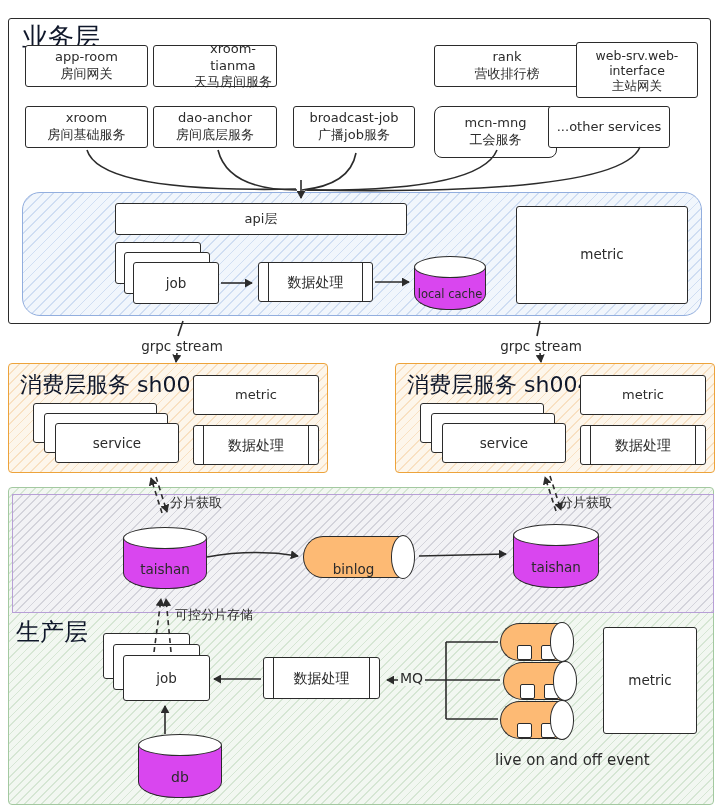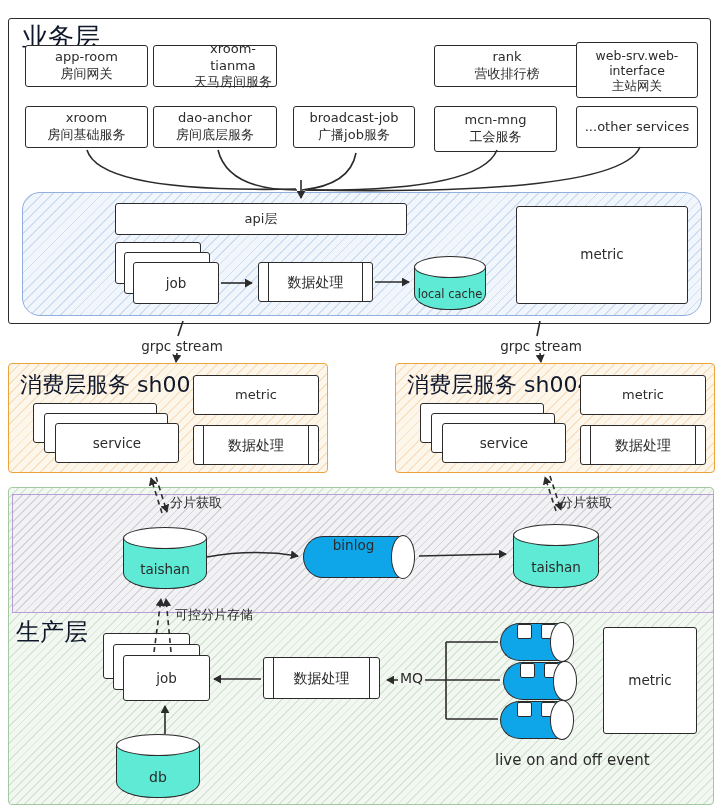--- a/index.html
+++ b/index.html
@@ -25,25 +25,25 @@
   .proc::before,.proc::after{content:"";position:absolute;top:0;bottom:0;width:0;border-left:1.5px solid #2b2b2b;}
   .proc::before{left:9px}.proc::after{right:9px}
   
   .sbox{position:absolute;box-sizing:border-box;background:#fff;border:1.7px solid #2b2b2b;border-radius:3px;
         display:flex;align-items:center;justify-content:center;font-size:13.5px;}
   
   .vcyl{position:absolute;}
   .vtop{position:absolute;left:0;top:0;width:100%;height:22px;border:1.6px solid #2b2b2b;border-radius:50%;
         background:#fff;box-sizing:border-box;z-index:2;}
   .vbody{position:absolute;left:0;top:11px;width:100%;bottom:0;border:1.6px solid #2b2b2b;border-top:none;
-        border-radius:0 0 45% 45%/0 0 16px 16px;background:#5eead4;box-sizing:border-box;
+        border-radius:0 0 45% 45%/0 0 16px 16px;background:#d946ef;box-sizing:border-box;
         display:flex;align-items:center;justify-content:center;padding-top:12px;font-size:13.5px;}
   
-  .hcyl{position:absolute;box-sizing:border-box;background:#0ea5e9;border:1.6px solid #2b2b2b;border-right:none;
-        border-radius:20px 0 0 20px/50% 0 0 50%;display:flex;align-items:flex-start;}
+  .hcyl{position:absolute;box-sizing:border-box;background:#fdba74;border:1.6px solid #2b2b2b;border-right:none;
+        border-radius:20px 0 0 20px/50% 0 0 50%;display:flex;align-items:flex-end;}
   .hcap{position:absolute;right:-12px;top:-1.6px;width:24px;height:calc(100% + 3.2px);
         border:1.6px solid #2b2b2b;border-radius:50%;background:#fff;box-sizing:border-box;}
   .htext{width:100%;text-align:center;font-size:13.5px;}
   .sq{display:inline-block;width:13px;height:13px;border:1.7px solid #2b2b2b;background:#fff;border-radius:2px;}
   .queue{padding-left:16px;gap:9px;}
   .ann{position:absolute;font-size:13px;white-space:nowrap;}
 </style>
 </head>
 <body>
 
@@ -74,25 +74,25 @@
     <span class="t2">房间基础服务</span>
   </div>
   <div class="wbox" style="left:153px;top:106px;width:124px;height:42px;">
     <span class="t1">dao-anchor</span>
     <span class="t2">房间底层服务</span>
   </div>
   <div class="wbox" style="left:293px;top:106px;width:122px;height:42px;">
     <span class="t1">broadcast-job</span>
     <span class="t2">广播job服务</span>
   </div>
-  <div class="wbox" style="left:434px;top:106px;width:123px;height:46px;">
+  <div class="wbox" style="left:434px;top:106px;width:123px;height:52px;border-radius:8px;">
     <span class="t1">mcn-mng</span>
     <span class="t2">工会服务</span>
   </div>
-  <div class="wbox" style="left:576px;top:106px;width:122px;height:42px;">
+  <div class="wbox" style="left:548px;top:106px;width:122px;height:42px;">
     <span class="t1">...other services</span>
     <span class="t2"></span>
   </div>
 
   <div class="abs sdk-box" style="left:22px;top:192px;width:680px;height:124px;"></div>
 
   <div class="wbox" style="left:115px;top:203px;width:292px;height:32px;">
     <span>api层</span>
   </div>
 
@@ -199,21 +199,21 @@
   <div class="hcyl queue" style="left:500px;top:701px;width:62px;height:38px;">
     <span class="sq"></span>
     <span class="sq"></span>
     <div class="hcap"></div>
   </div>
 
   <div class="wbox" style="left:603px;top:627px;width:94px;height:107px;font-size:13.5px;">
     <span>metric</span>
   </div>
 
-  <div class="vcyl" style="left:116px;top:734px;width:84px;height:64px;">
+  <div class="vcyl" style="left:138px;top:734px;width:84px;height:64px;">
     <div class="vtop"></div>
     <div class="vbody" style="font-size:14px;">
       <span>db</span>
     </div>
   </div>
 
   <div class="ann" style="left:495px;top:751px;width:160px;text-align:left;font-size:15px;">live on and off event</div>
 
   <svg width="722" height="811" style="position:absolute;left:0;top:0;pointer-events:none;" xmlns="http://www.w3.org/2000/svg">
     <defs>

